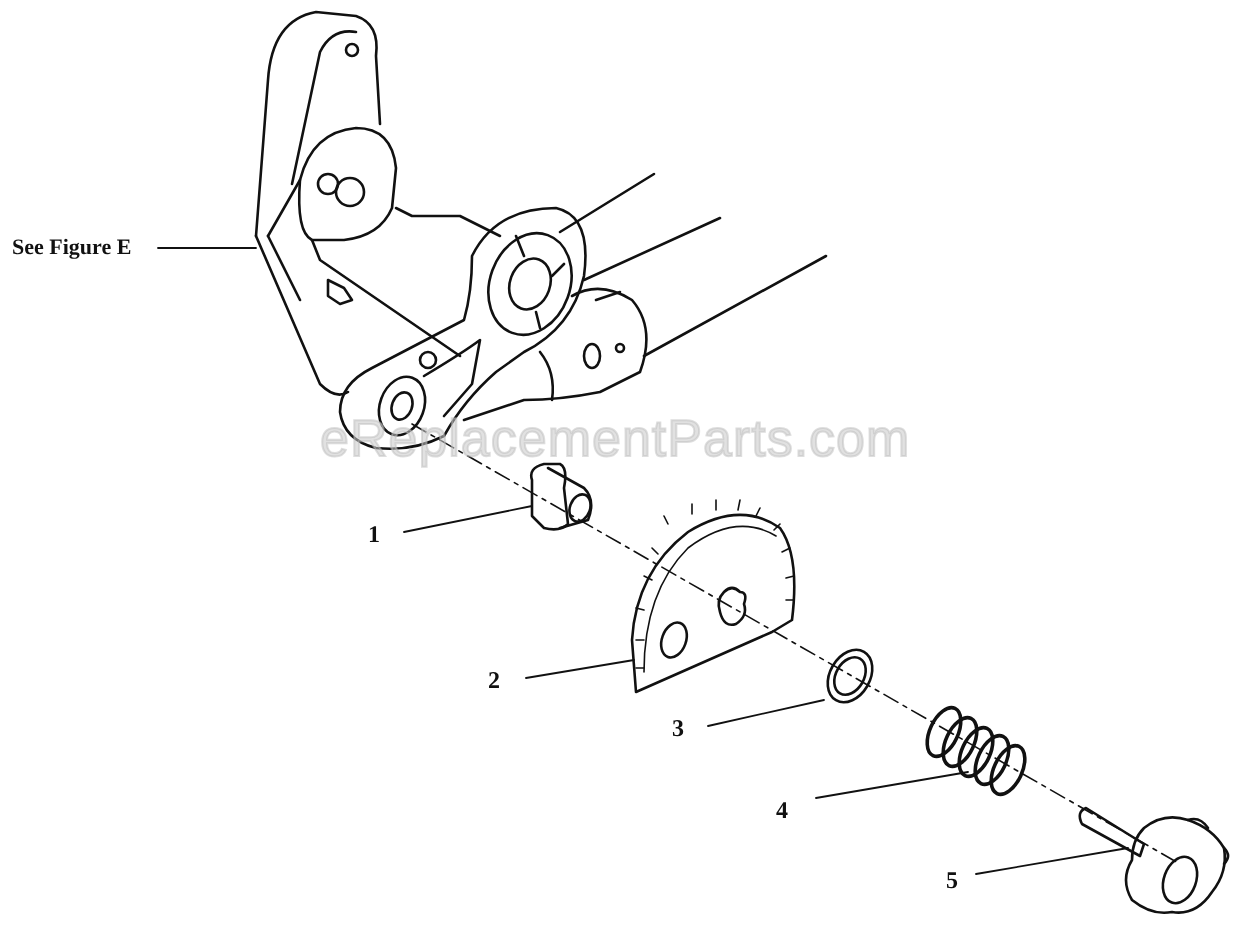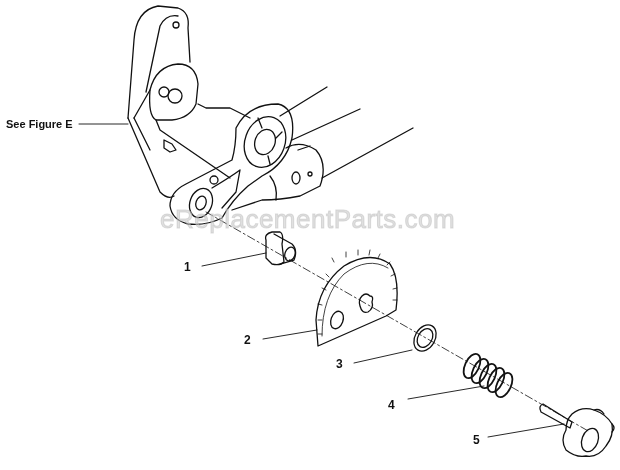--- a/index.html
+++ b/index.html
@@ -1,20 +1,20 @@
 <!DOCTYPE html>
 <html><head>
   <meta charset="utf-8">
   <style>
     html, body { margin: 0; padding: 0; background: #ffffff; }
     body { width: 620px; height: 470px; position: relative; overflow: hidden;
            font-family: "Liberation Sans", sans-serif; }
     #canvas { position: absolute; left: 0; top: 0; width: 620px; height: 470px; }
     .label { position: absolute; font-weight: bold; font-size: 12px; color: #111;
-             font-family: Liberation Sans, sans-serif; line-height: 1; }
+             font-family: Liberation Serif, serif; line-height: 1; }
     .ref-label { font-size: 11px; }
     .watermark { position: absolute; left: 160px; top: 204px; font-size: 26px;
                  color: rgba(200,200,200,0.55); letter-spacing: 0.5px;
                  font-family: "Liberation Sans", sans-serif; white-space: nowrap; text-align: center;
                  -webkit-text-stroke: 1px rgba(190,190,190,0.5); }
   </style>
 </head>
 <body>
 
 <svg id="canvas" viewBox="0 0 620 470" xmlns="http://www.w3.org/2000/svg">

